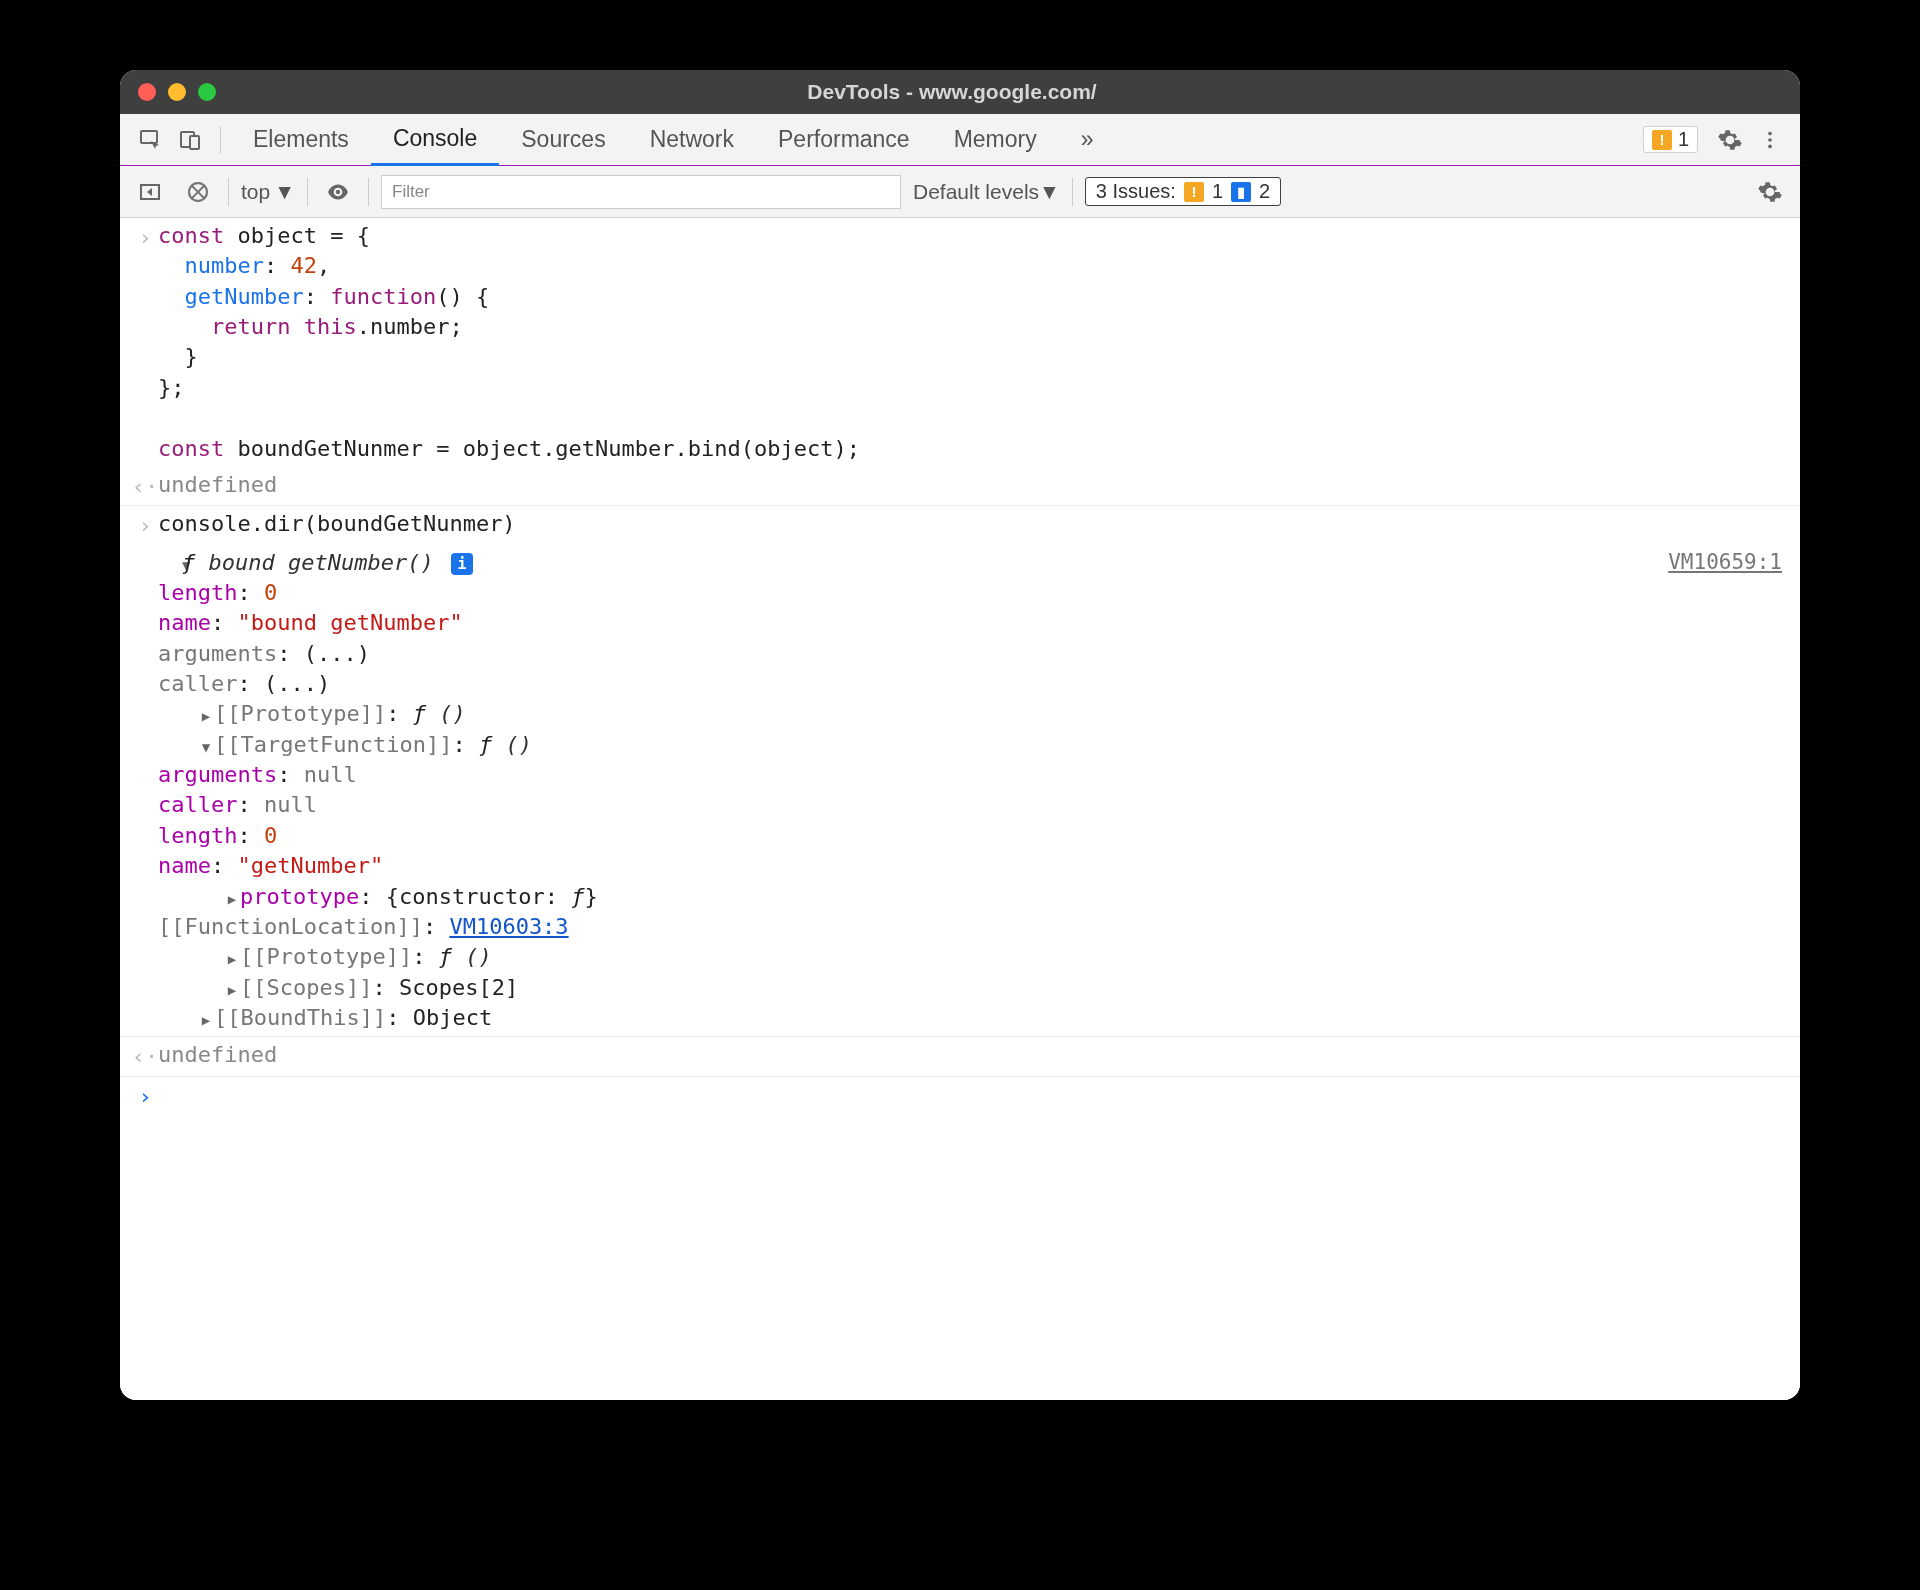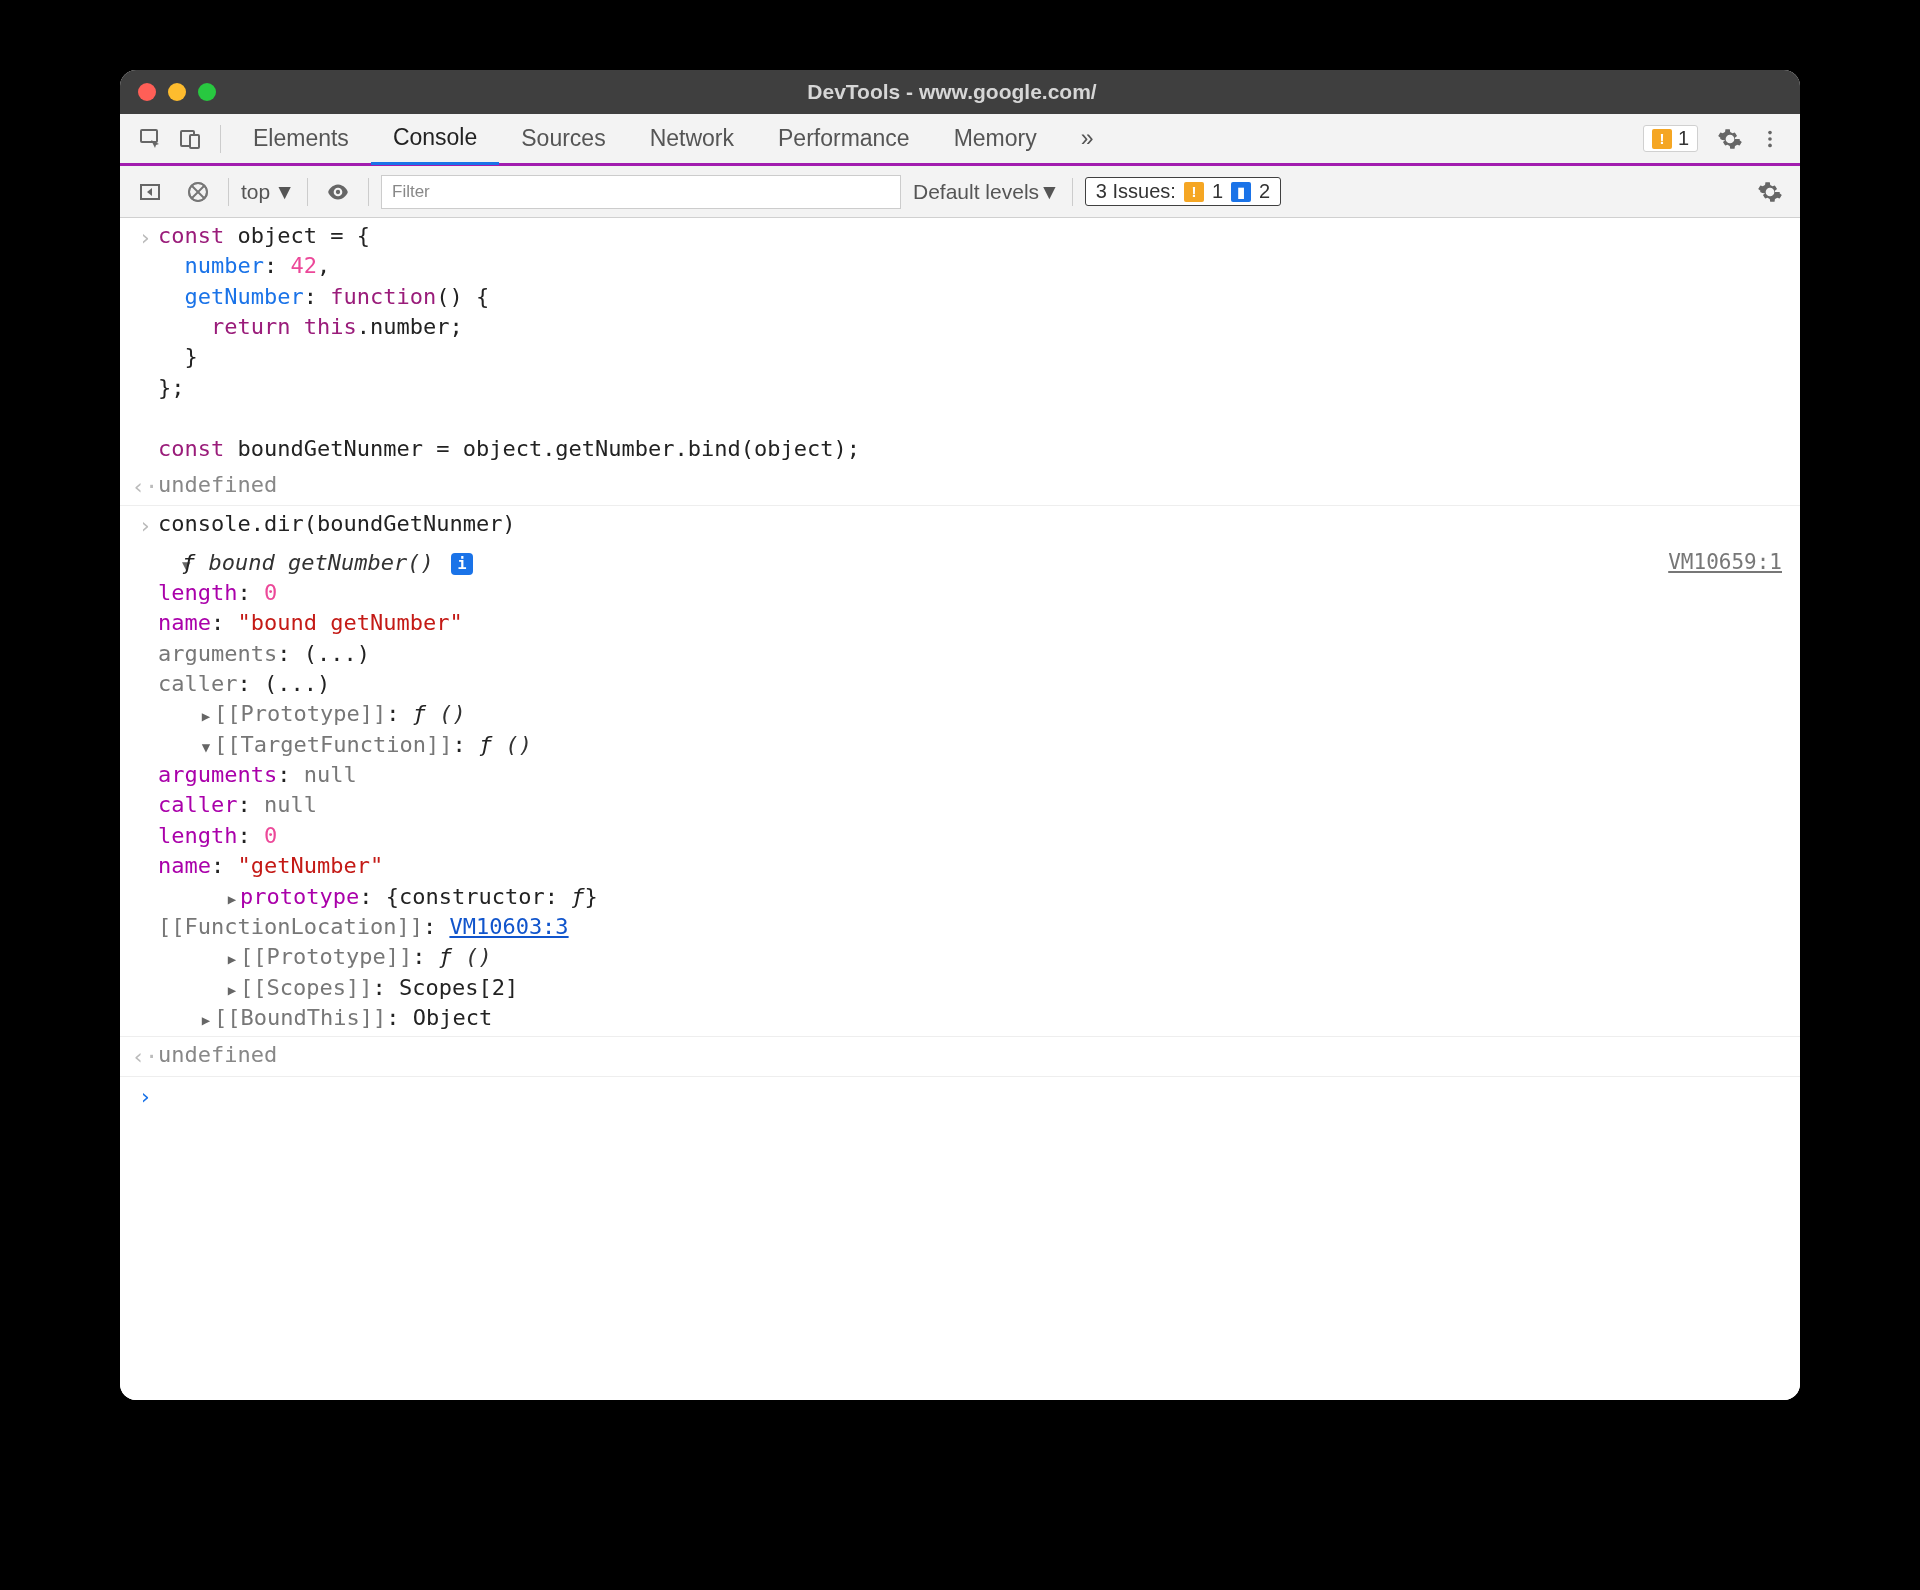--- a/index.html
+++ b/index.html
@@ -28,21 +28,21 @@
   .tl.red { background: #ff5f57; }
   .tl.yellow { background: #febc2e; }
   .tl.green { background: #28c840; }
   .title {
     position: absolute; left: 0; right: 16px; text-align: center;
     color: #d6d6d6; font-size: 21px; font-weight: 600; pointer-events: none;
   }
 
   .tabs {
     height: 52px; display: flex; align-items: center;
-    border-bottom: 3px solid #a21caf;
+    border-bottom: 1px solid #a21caf;
     padding: 0 10px;
     background: #f3f3f3;
     font-size: 23px; color: #555;
   }
   .tabs .icon-btn { width: 36px; height: 36px; display: flex; align-items: center; justify-content: center; margin: 0 2px; cursor: pointer; }
   .tabs .divider { width: 1px; height: 28px; background: #ccc; margin: 0 10px; }
   .tabs .tab { padding: 0 22px; height: 52px; display: flex; align-items: center; cursor: pointer; }
   .tabs .tab.active { color: #222; border-bottom: 3px solid #1a73e8; }
   .tabs .spacer { flex: 1; }
   .tabs .warn-badge {
@@ -85,21 +85,21 @@
   .row { display:flex; align-items:flex-start; padding: 3px 12px; }
   .row.sep { border-bottom: 1px solid #eee; }
   .gutter { width: 26px; flex:none; display:flex; justify-content:center; padding-top:2px; color:#bbb; user-select:none; }
   .gutter.blue { color:#1a73e8; }
   .content { flex:1; white-space:pre; }
   .src-link { color:#777; text-decoration: underline; margin-left:auto; padding-right: 6px; font-size:21px; cursor:pointer; }
 
   
   .kw { color:#9a1c7a; } 
   .prop { color:#1a73e8; }
-  .num { color:#ec4899;margin-top:38px; }
+  .num { color:#c2410c;margin-top:38px; }
   .pun { color:#222; }
   .und { color:#888; }
   .objkey { color:#aa00aa; }
   .objkey-dim { color:#777; }
   .str { color:#c41a16; }
   .fsym { color:#222; font-style: italic; }
   .fsig { font-style: italic; color:#333; }
   .nullv { color:#777; }
   .link { color:#1155cc; text-decoration: underline; cursor:pointer; }
   .info-badge {

